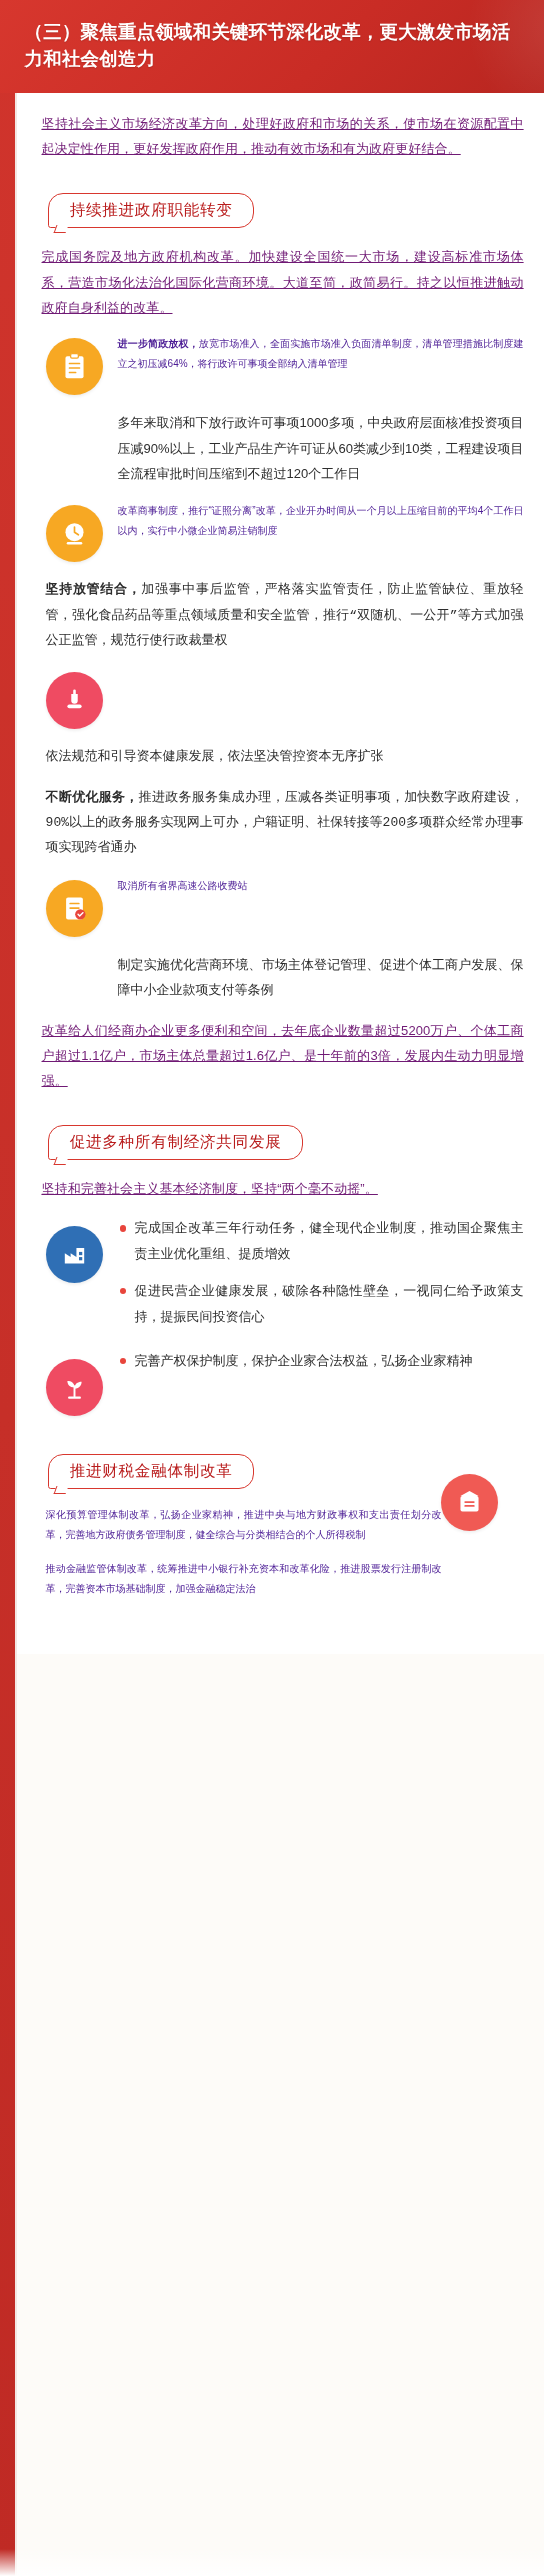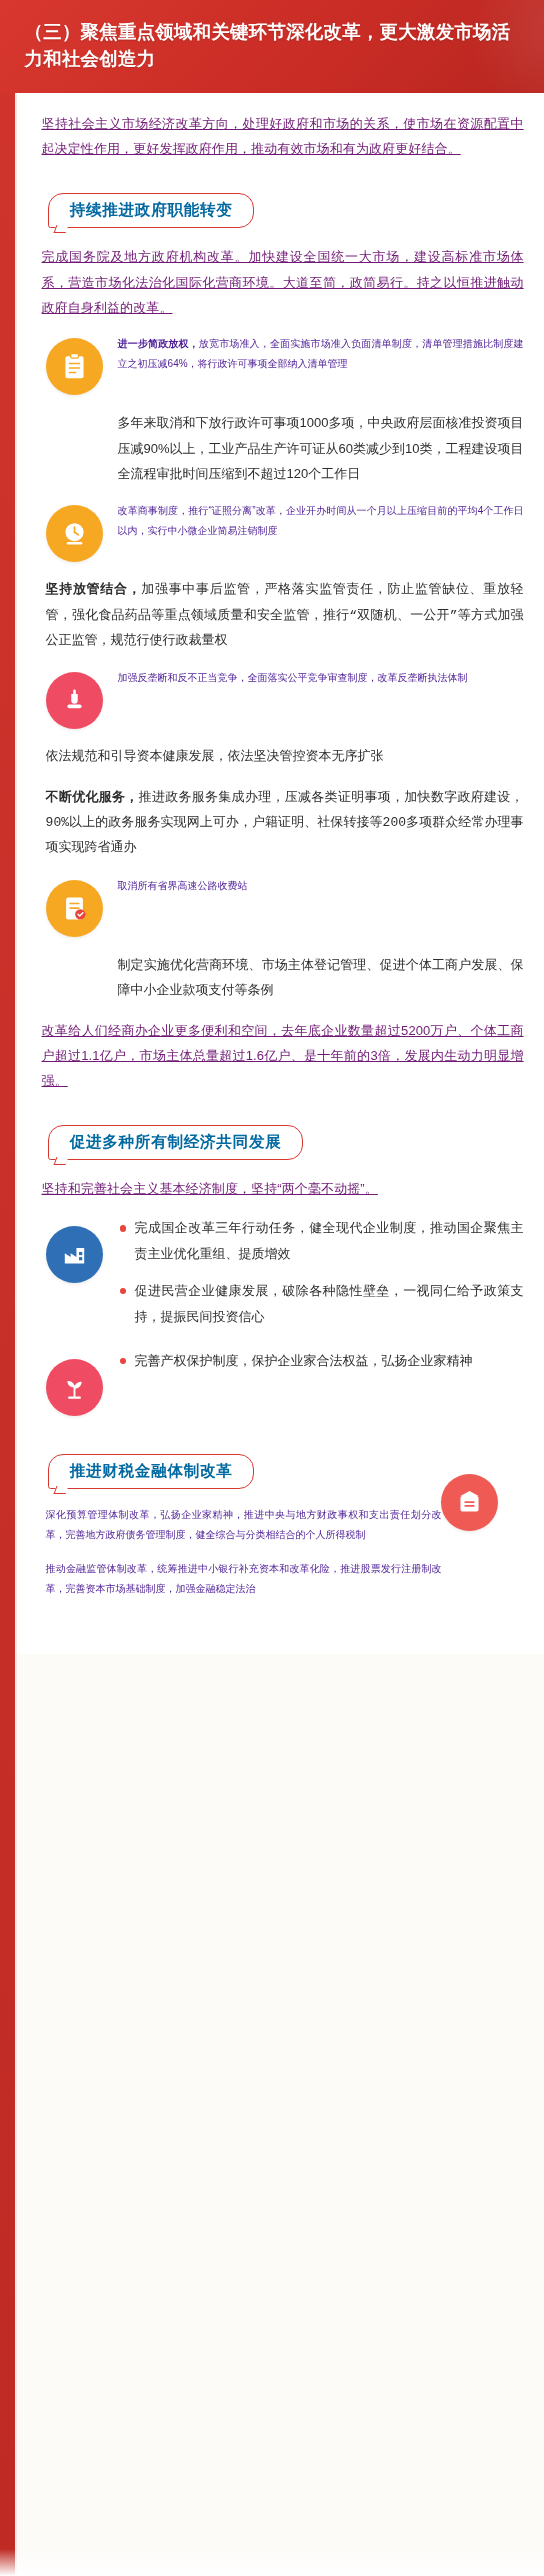--- a/index.html
+++ b/index.html
@@ -90,22 +90,22 @@
   }
   .banner-box {
     display: inline-block;
     border: 1.4px solid #d8372e;
     border-radius: 15px 15px 15px 2.7px;
     padding: 6.1px 20.4px 6.1px 20.4px;
     background: #fff;
   }
   .banner-text {
     font-size: 15.6px;
-    font-weight: bold;
-    color: #0369a1;
+    font-weight: normal;
+    color: #b91c1c;
     letter-spacing: 0.7px;
     white-space: nowrap;
   }
   .banner-tail {
     position: absolute;
     left: 6.8px;
     bottom: -4.8px;
     width: 12.2px; height: 8.2px;
     background: #fff;
     border-left: 1.4px solid #d8372e;
@@ -272,21 +272,20 @@
 
       
       <div class="icon-row">
         <div class="icon-badge pink">
           <svg viewBox="0 0 48 48" fill="none" aria-hidden="true">
             <rect x="13" y="30" width="22" height="6" rx="3" fill="#fff"></rect>
             <path d="M19 14h10v10a5 5 0 0 1-10 0V14z" fill="#fff"></path>
             <rect x="22" y="7" width="4" height="8" rx="2" fill="#fff"></rect>
           </svg>
         </div>
-        <div class="txt">加强反垄断和反不正当竞争，全面落实公平竞争审查制度，改革反垄断执法体制</div>
       </div>
 
       
       <div class="plain-row">
         <div class="txt">依法规范和引导资本健康发展，依法坚决管控资本无序扩张</div>
       </div>
 
       
       <div class="plain-row">
         <div class="txt">

